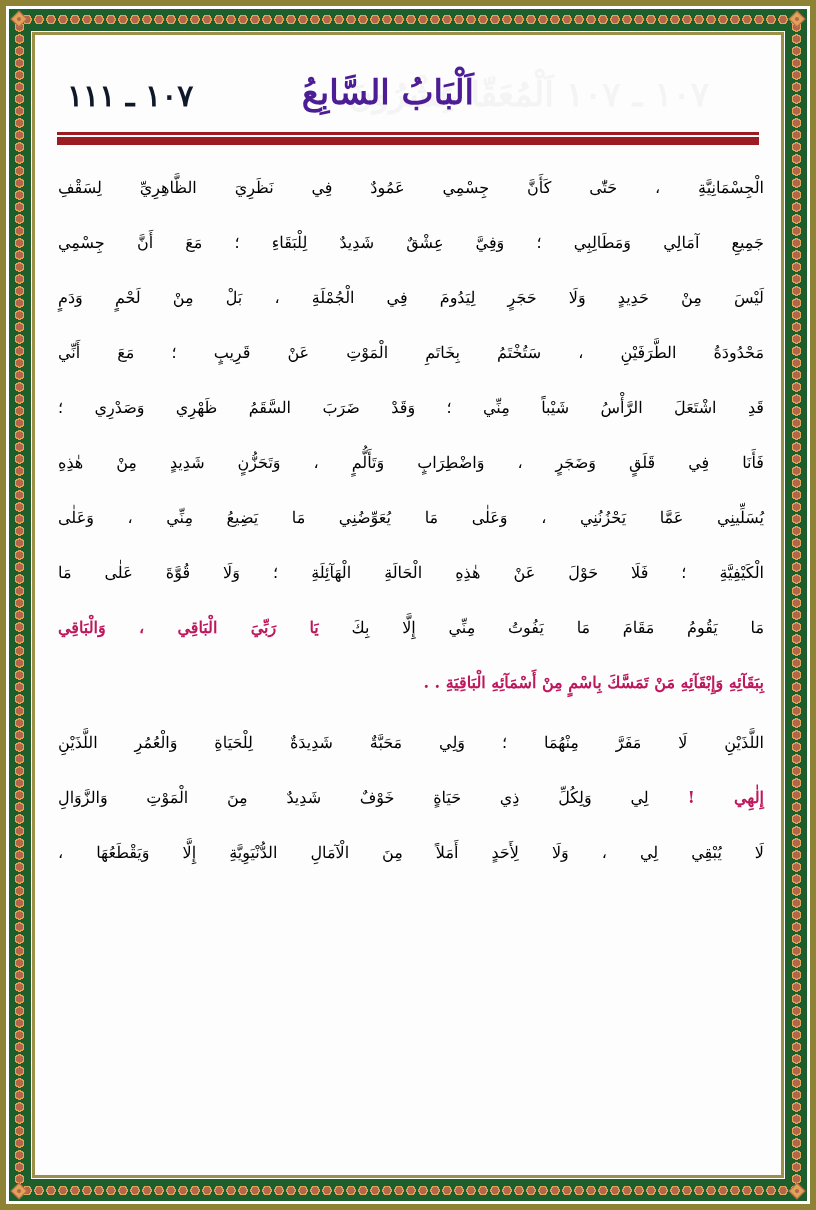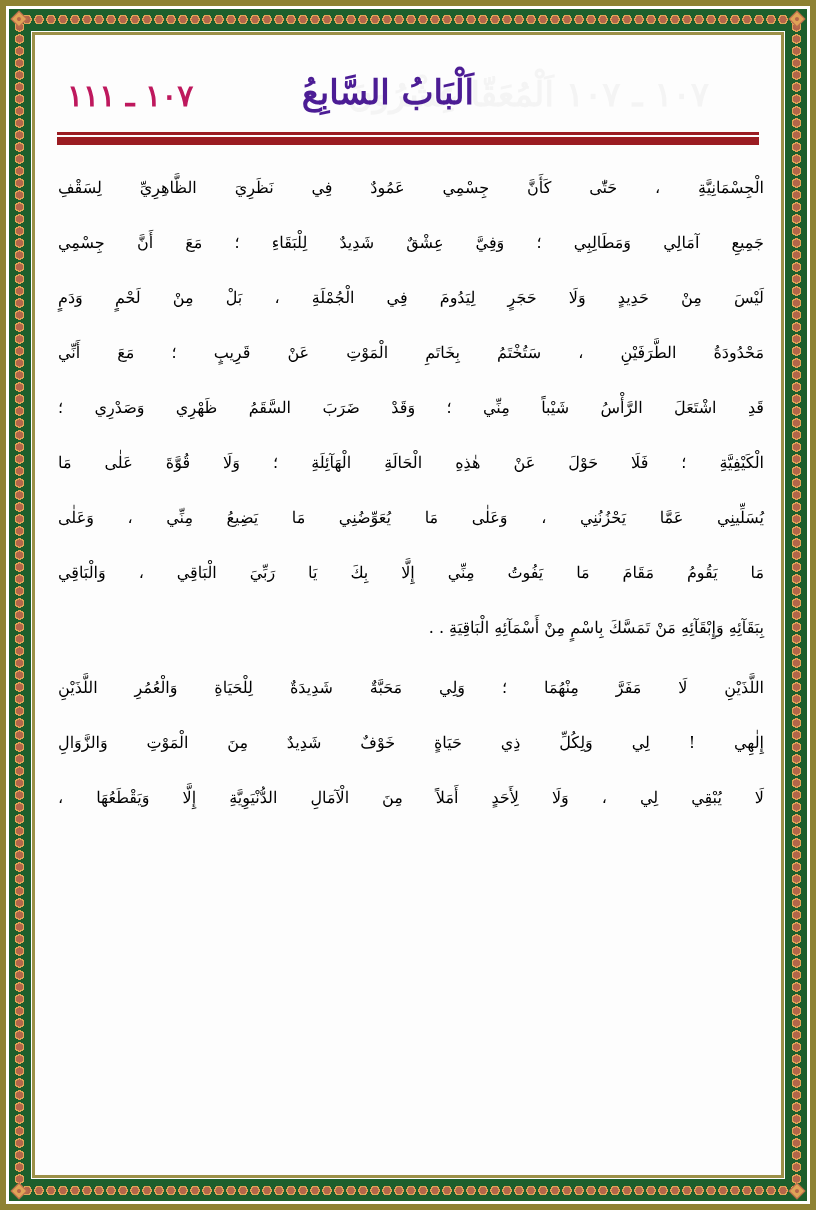--- a/index.html
+++ b/index.html
@@ -51,34 +51,34 @@
   .ghost {
     position:absolute; right:50px; top:2px; font-size:34px; font-weight:bold;
     color:#f4f4f4; white-space:nowrap; direction:rtl;
   }
   .title {
     position:absolute; right:285px; top:0; font-size:34px; font-weight:bold;
     color:#4c1d95; white-space:nowrap;
   }
   .range {
     position:absolute; left:10px; top:6px; font-size:30px; font-weight:bold;
-    color:#be185d; white-space:nowrap; direction:rtl; letter-spacing:4px;
+    color:#0f172a; white-space:nowrap; direction:rtl; letter-spacing:4px;
   }
   .divider-thin { position:absolute; left:57px; right:57px; top:132px; height:3px; background:#9b1c22; }
   .divider-thick { position:absolute; left:57px; right:57px; top:137px; height:8px; background:#9b1c22; }
   .body-text {
     position:absolute; left:58px; right:52px; top:160px;
     direction:rtl; text-align:justify; text-align-last:justify;
     font-size:16px; line-height:55px; color:#000;
   }
   .para { margin:0; }
   .para + .para { margin-top:5px; }
   .line { display:block; white-space:nowrap; text-align:justify; text-align-last:justify; }
   .line.last { text-align-last:right; }
-  .red { color:#000000; font-weight:normal; }
+  .red { color:#be185d; font-weight:bold; }
 </style>
 </head>
 <body>
 
 <div class="frame-outer"></div>
 <div class="frame-green">
   <div class="orn-top"></div>
   <div class="orn-bottom"></div>
   <div class="orn-left"></div>
   <div class="orn-right"></div>
@@ -98,22 +98,23 @@
 <div class="divider-thin"></div>
 <div class="divider-thick"></div>
 
 <div class="body-text">
   <div class="para">
     <span class="line"><span>الْجِسْمَانِيَّةِ ، حَتّٰى كَأَنَّ جِسْمِي عَمُودٌ فِي نَظَرِيَ الظَّاهِرِيِّ لِسَقْفِ</span></span>
     <span class="line"><span>جَمِيعِ آمَالِي وَمَطَالِبِي ؛ وَفِيَّ عِشْقٌ شَدِيدٌ لِلْبَقَاءِ ؛ مَعَ أَنَّ جِسْمِي</span></span>
     <span class="line"><span>لَيْسَ مِنْ حَدِيدٍ وَلَا حَجَرٍ لِيَدُومَ فِي الْجُمْلَةِ ، بَلْ مِنْ لَحْمٍ وَدَمٍ</span></span>
     <span class="line"><span>مَحْدُودَةُ الطَّرَفَيْنِ ، سَتُخْتَمُ بِخَاتَمِ الْمَوْتِ عَنْ قَرِيبٍ ؛ مَعَ أَنِّي</span></span>
     <span class="line"><span>قَدِ اشْتَعَلَ الرَّأْسُ شَيْباً مِنِّي ؛ وَقَدْ ضَرَبَ السَّقَمُ ظَهْرِي وَصَدْرِي ؛</span></span>
+    <span class="line"><span>فَأَنَا فِي قَلَقٍ وَضَجَرٍ ، وَاضْطِرَابٍ وَتَأَلُّمٍ ، وَتَحَزُّنٍ شَدِيدٍ مِنْ هٰذِهِ</span></span>
+    <span class="line"><span>يُسَلِّينِي عَمَّا يَحْزُنُنِي ، وَعَلٰى مَا يُعَوِّضُنِي مَا يَضِيعُ مِنِّي ، وَعَلٰى</span></span>
     <span class="line"><span>الْكَيْفِيَّةِ ؛ فَلَا حَوْلَ عَنْ هٰذِهِ الْحَالَةِ الْهَآئِلَةِ ؛ وَلَا قُوَّةَ عَلٰى مَا</span></span>
-    <span class="line"><span>يُسَلِّينِي عَمَّا يَحْزُنُنِي ، وَعَلٰى مَا يُعَوِّضُنِي مَا يَضِيعُ مِنِّي ، وَعَلٰى</span></span>
     <span class="line"><span>مَا يَقُومُ مَقَامَ مَا يَفُوتُ مِنِّي إِلَّا بِكَ </span><span class="red">يَا رَبِّيَ الْبَاقِي ، وَالْبَاقِي</span></span>
     <span class="line last"><span class="red">بِبَقَآئِهِ وَإِبْقَآئِهِ مَنْ تَمَسَّكَ بِاسْمٍ مِنْ أَسْمَآئِهِ الْبَاقِيَةِ . .</span></span>
   </div>
   <div class="para">
     <span class="line"><span>اللَّذَيْنِ لَا مَفَرَّ مِنْهُمَا ؛ وَلِي مَحَبَّةٌ شَدِيدَةٌ لِلْحَيَاةِ وَالْعُمُرِ اللَّذَيْنِ</span></span>
     <span class="line"><span class="red">إِلٰهِي ! </span><span>لِي وَلِكُلِّ ذِي حَيَاةٍ خَوْفٌ شَدِيدٌ مِنَ الْمَوْتِ وَالزَّوَالِ</span></span>
     <span class="line"><span>لَا يُبْقِي لِي ، وَلَا لِأَحَدٍ أَمَلاً مِنَ الْآمَالِ الدُّنْيَوِيَّةِ إِلَّا وَيَقْطَعُهَا ،</span></span>
   </div>
 </div>
 

